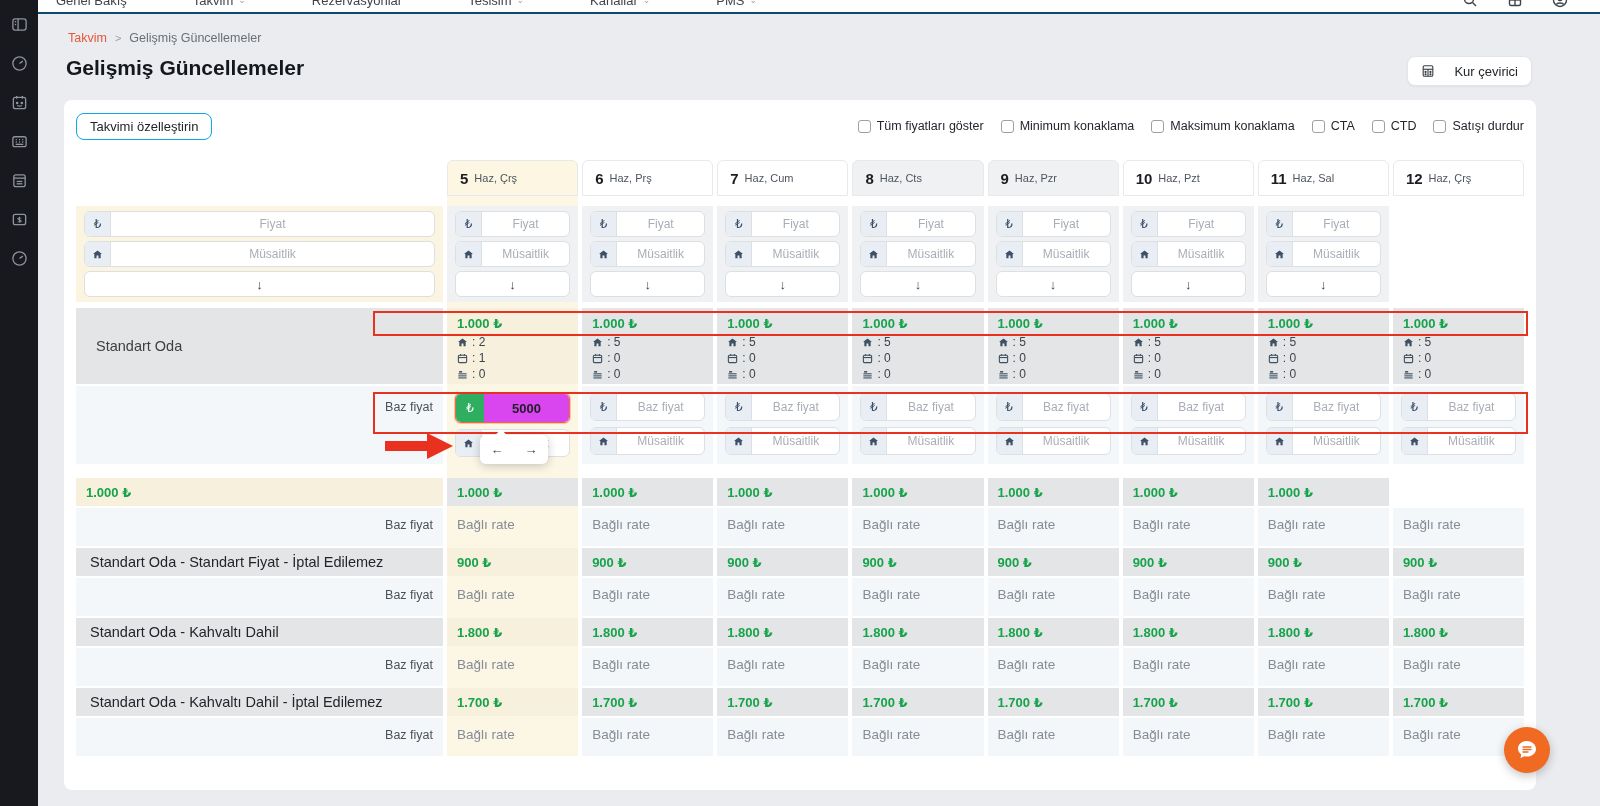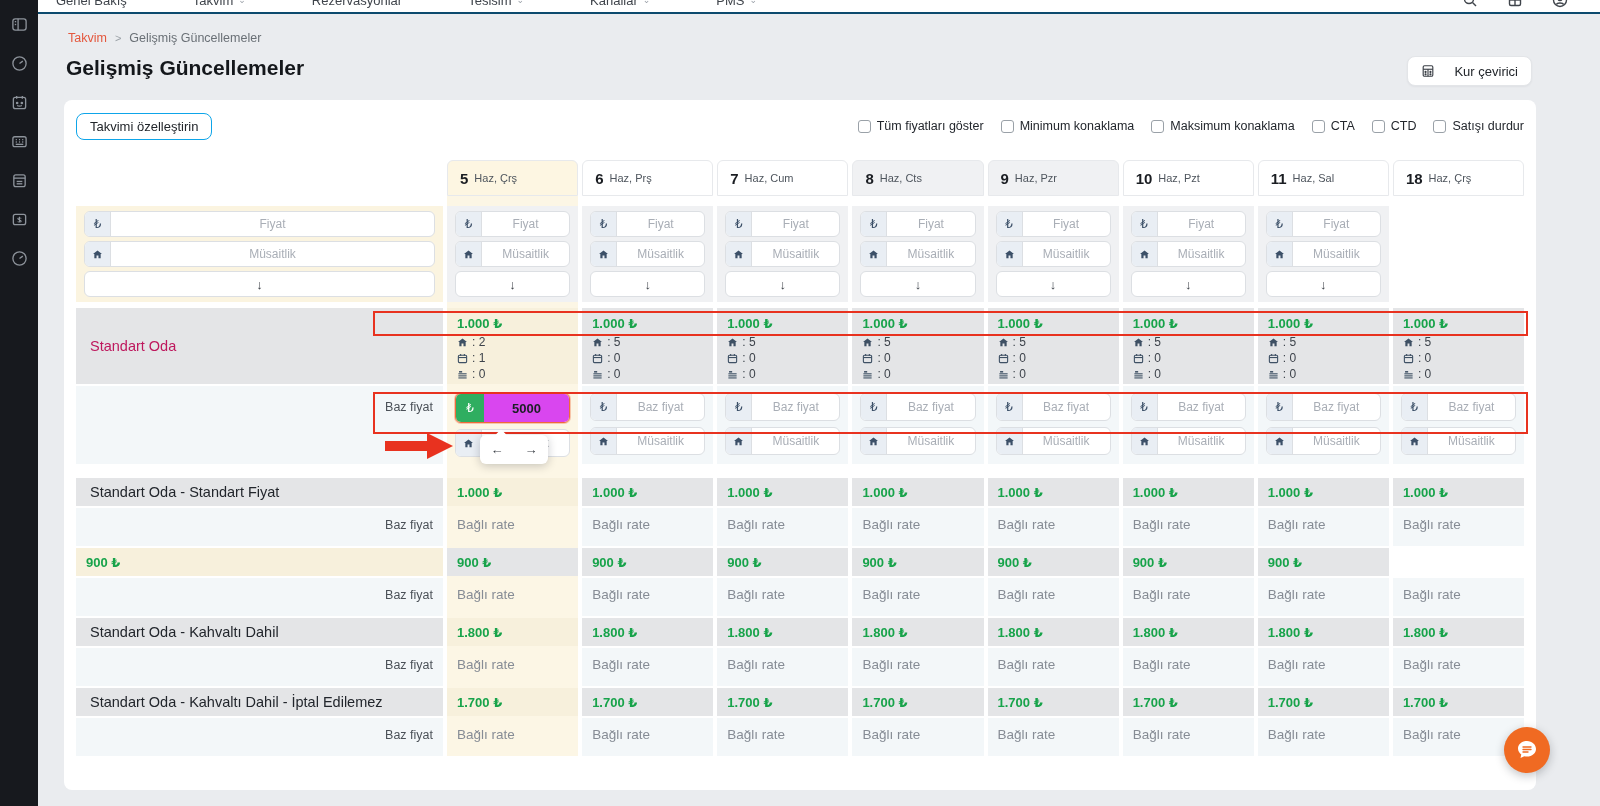--- a/index.html
+++ b/index.html
@@ -87,21 +87,21 @@
     color:#3c5068; font-size:12px; flex:none; }
   .badge svg { width:11px; height:11px; }
   .iph { flex:1; display:flex; align-items:center; justify-content:center;
     font-size:12px; color:#a9aeb6; }
   .btn-arrow { height:26px; border:1px solid #dcdfe3; border-radius:6px;
     background:#fff; display:flex; align-items:center; justify-content:center;
     font-size:13px; color:#3a3f46; cursor:pointer; flex:none; }
 
   
   .lc-room { background:#e4e5e7; height:76px; display:flex; align-items:center;
-    padding-left:14px; font-size:14.5px; color:#be185d; }
+    padding-left:20px; font-size:14.5px; color:#404040; }
   .rcol { background:#e4e5e7; height:76px; padding:4px 10px 0; }
   .rcol.today { background:#f7f0dc; }
   .rprice { height:22px; display:flex; align-items:center; font-size:13px;
     font-weight:bold; color:#17a34a; }
   .rstat { height:16px; display:flex; align-items:center; gap:4px;
     font-size:12px; color:#3d434b; }
   .rstat .sic { color:#3e5064; display:flex; }
   .rstat .sic svg { width:11px; height:11px; }
 
   
@@ -341,21 +341,21 @@
         </div>
         <div class="hcell">
           <span class="hnum">10</span>
           <span class="hrest">Haz, Pzt</span>
         </div>
         <div class="hcell">
           <span class="hnum">11</span>
           <span class="hrest">Haz, Sal</span>
         </div>
         <div class="hcell">
-          <span class="hnum">18</span>
+          <span class="hnum">12</span>
           <span class="hrest">Haz, Çrş</span>
         </div>
       </div>
 
     <div class="trow mt10" id="r-inputs">
     <div class="icol today">
           <div class="igroup">
             <span class="badge">₺</span>
             <span class="iph">Fiyat</span>
           </div>
@@ -855,21 +855,20 @@
                 <path d="M8 2 L14.5 7.4 H12.6 V13.5 H9.4 V9.6 H6.6 V13.5 H3.4 V7.4 H1.5 Z" fill="currentColor"></path>
               </svg>
             </span>
             <span class="iph">Müsaitlik</span>
           </div>
         </div>
       </div>
 
     <div id="plan-rows">
         <div class="trow mt14">
-          <div class="lc-plan">Standart Oda - Standart Fiyat</div>
           <div class="pcol today">1.000 ₺</div>
           <div class="pcol">1.000 ₺</div>
           <div class="pcol">1.000 ₺</div>
           <div class="pcol">1.000 ₺</div>
           <div class="pcol">1.000 ₺</div>
           <div class="pcol">1.000 ₺</div>
           <div class="pcol">1.000 ₺</div>
           <div class="pcol">1.000 ₺</div>
         </div>
         <div class="trow mt2">
@@ -877,20 +876,21 @@
           <div class="pbcol today">Bağlı rate</div>
           <div class="pbcol">Bağlı rate</div>
           <div class="pbcol">Bağlı rate</div>
           <div class="pbcol">Bağlı rate</div>
           <div class="pbcol">Bağlı rate</div>
           <div class="pbcol">Bağlı rate</div>
           <div class="pbcol">Bağlı rate</div>
           <div class="pbcol">Bağlı rate</div>
         </div>
         <div class="trow mt2">
+          <div class="lc-plan">Standart Oda - Standart Fiyat - İptal Edilemez</div>
           <div class="pcol today">900 ₺</div>
           <div class="pcol">900 ₺</div>
           <div class="pcol">900 ₺</div>
           <div class="pcol">900 ₺</div>
           <div class="pcol">900 ₺</div>
           <div class="pcol">900 ₺</div>
           <div class="pcol">900 ₺</div>
           <div class="pcol">900 ₺</div>
         </div>
         <div class="trow mt2">

